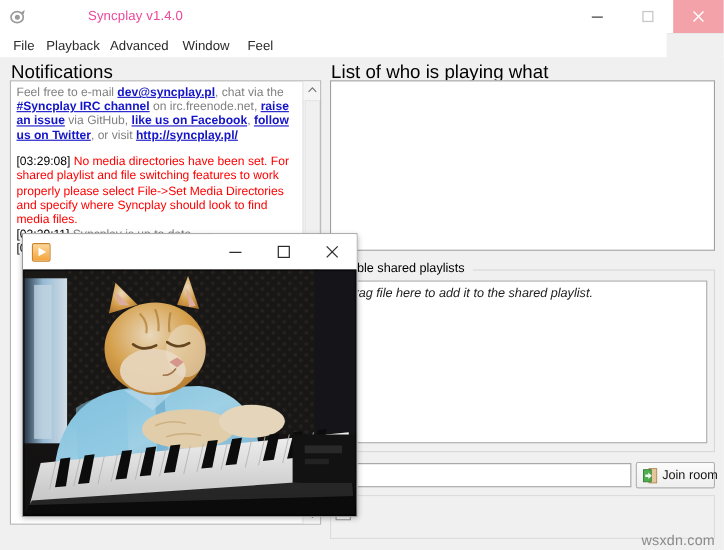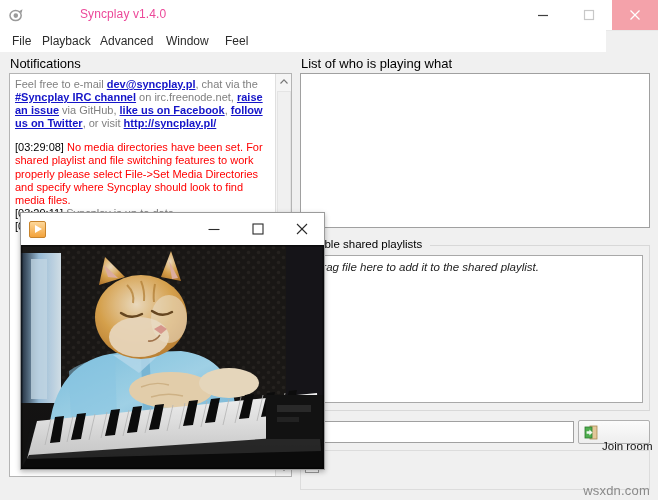--- a/index.html
+++ b/index.html
@@ -78,21 +78,21 @@
   #content {
     position: absolute;
     left: 0; top: 52px;
     width: 658px; height: 448px;
     background: #f0f0f0;
   }
 
   
   .grp-label {
     position: absolute;
-    font-size: 13px;
+    font-size: 17px;
     color: #000;
     background: transparent;
     white-space: nowrap;
   }
 
   
   #notifications-box {
     position: absolute;
     left: 9px; top: 21px;
     width: 283px; height: 404px;
@@ -219,21 +219,21 @@
     width: 72px; height: 24px;
     background: linear-gradient(#fbfbfb, #eeeeee);
     border: 1px solid #b0b0b0;
     border-radius: 2px;
     box-sizing: border-box;
     cursor: default;
   }
   #join-room-icon { position: absolute; left: 5px; top: 4px; }
   #join-room-label {
     position: absolute;
-    left: 23px; top: 19px;
+    left: 23px; top: 5px;
     font-size: 11.5px;
     color: #111;
     white-space: nowrap;
   }
 
   
   #ready-panel {
     position: absolute;
     left: 300px; top: 398px;
     width: 350px; height: 40px;

